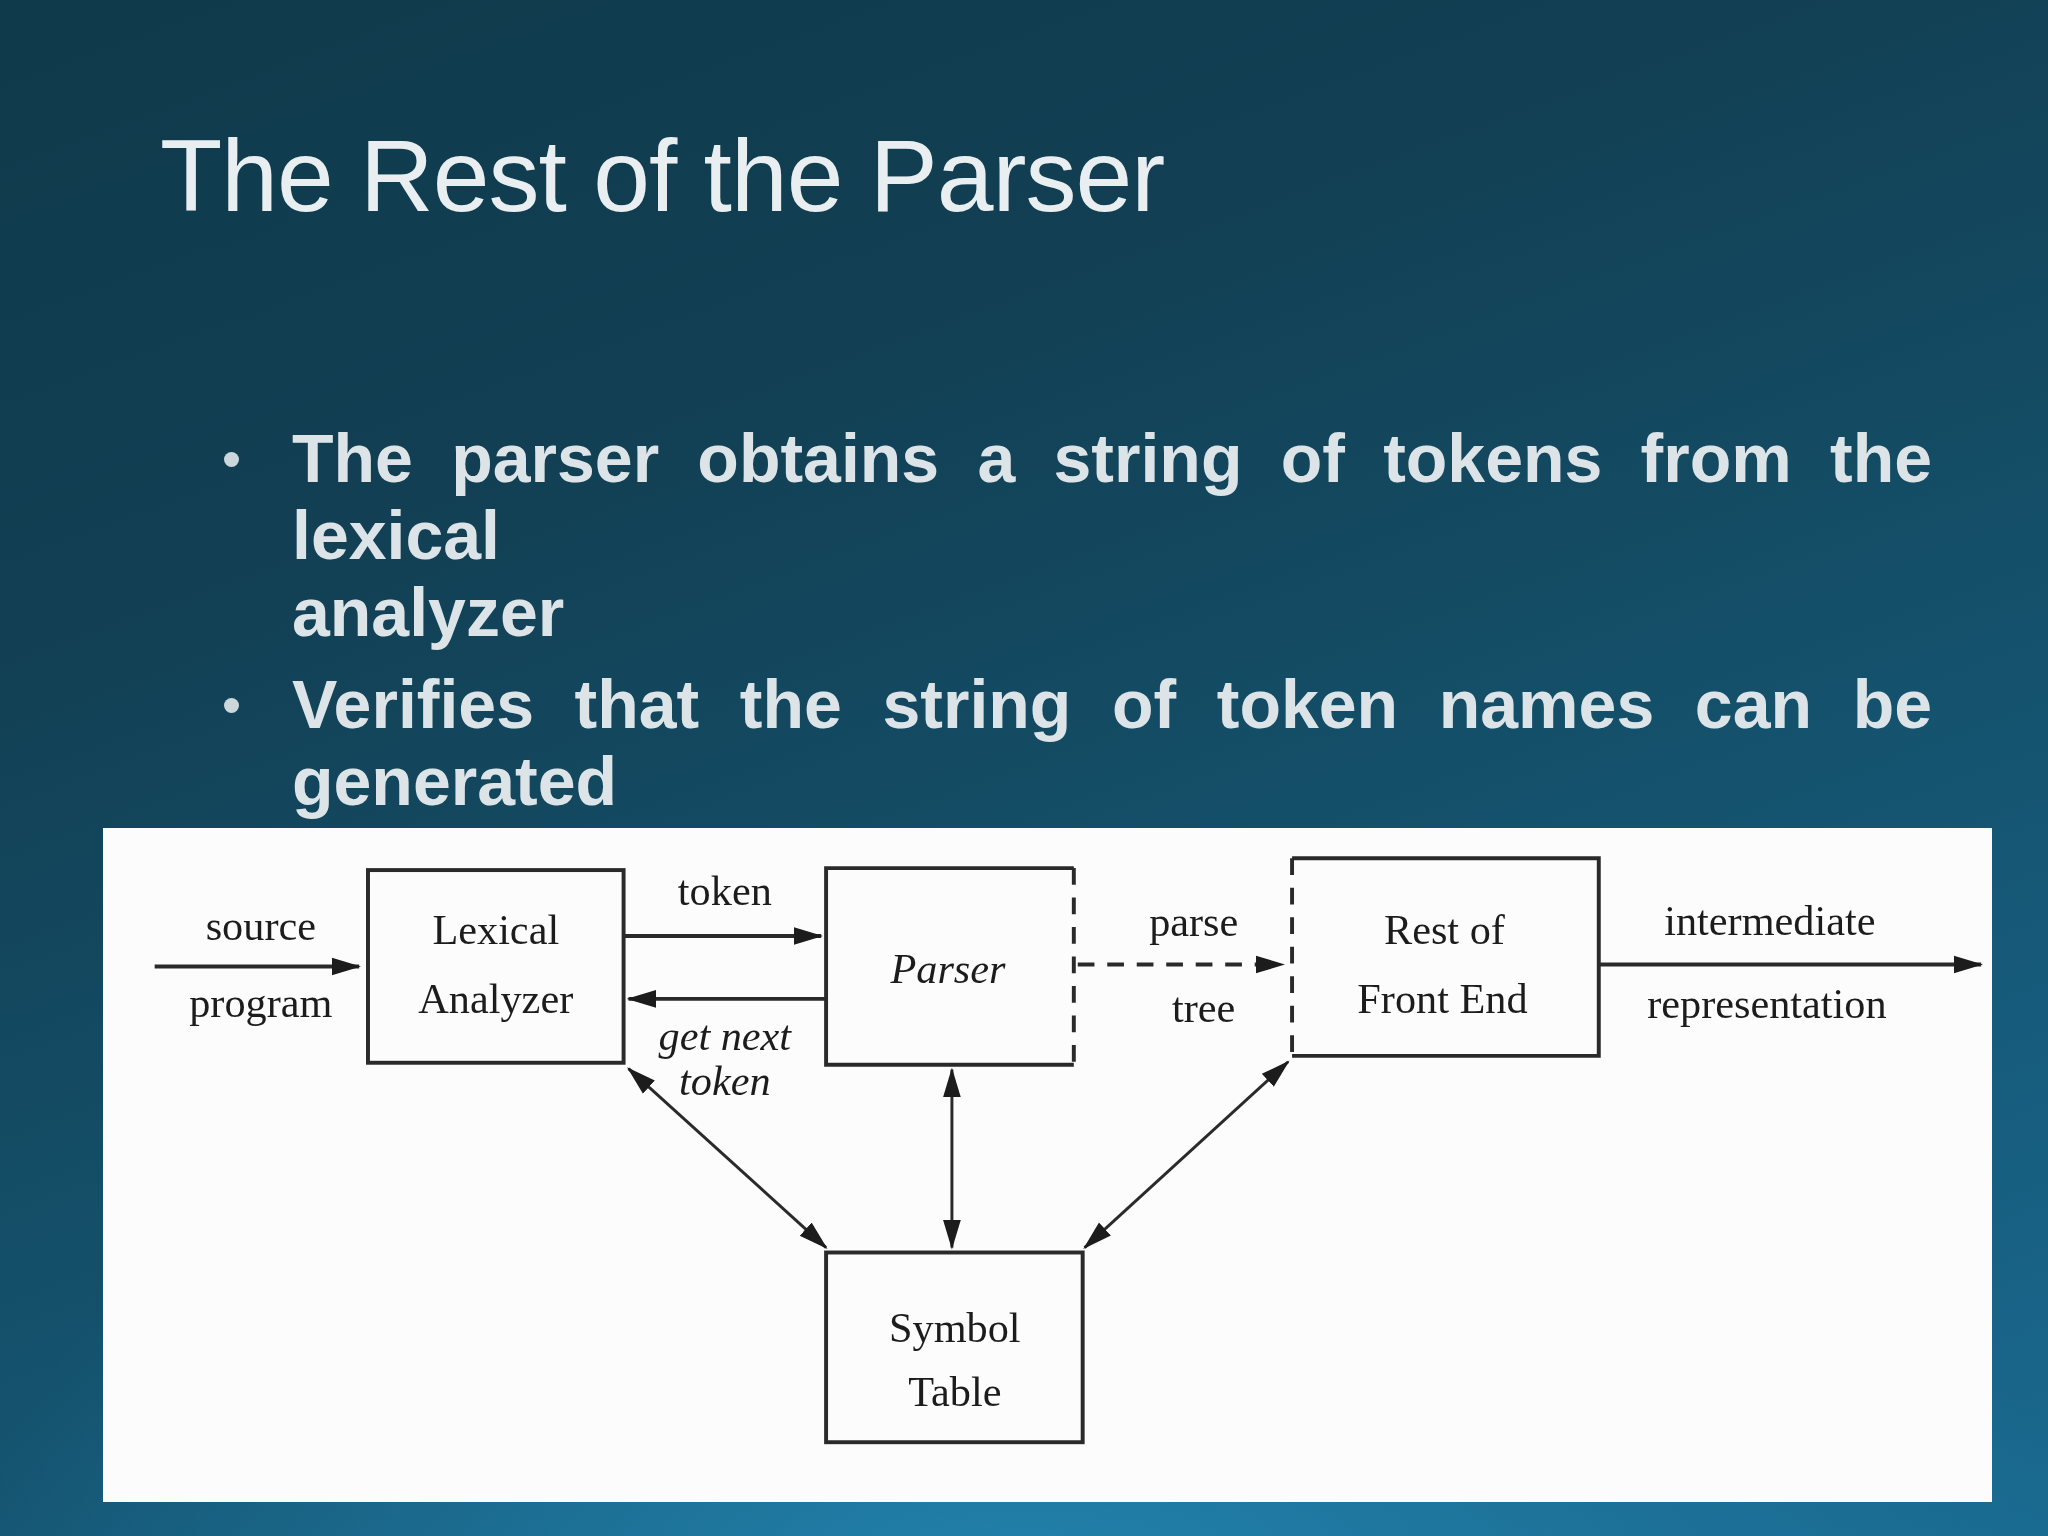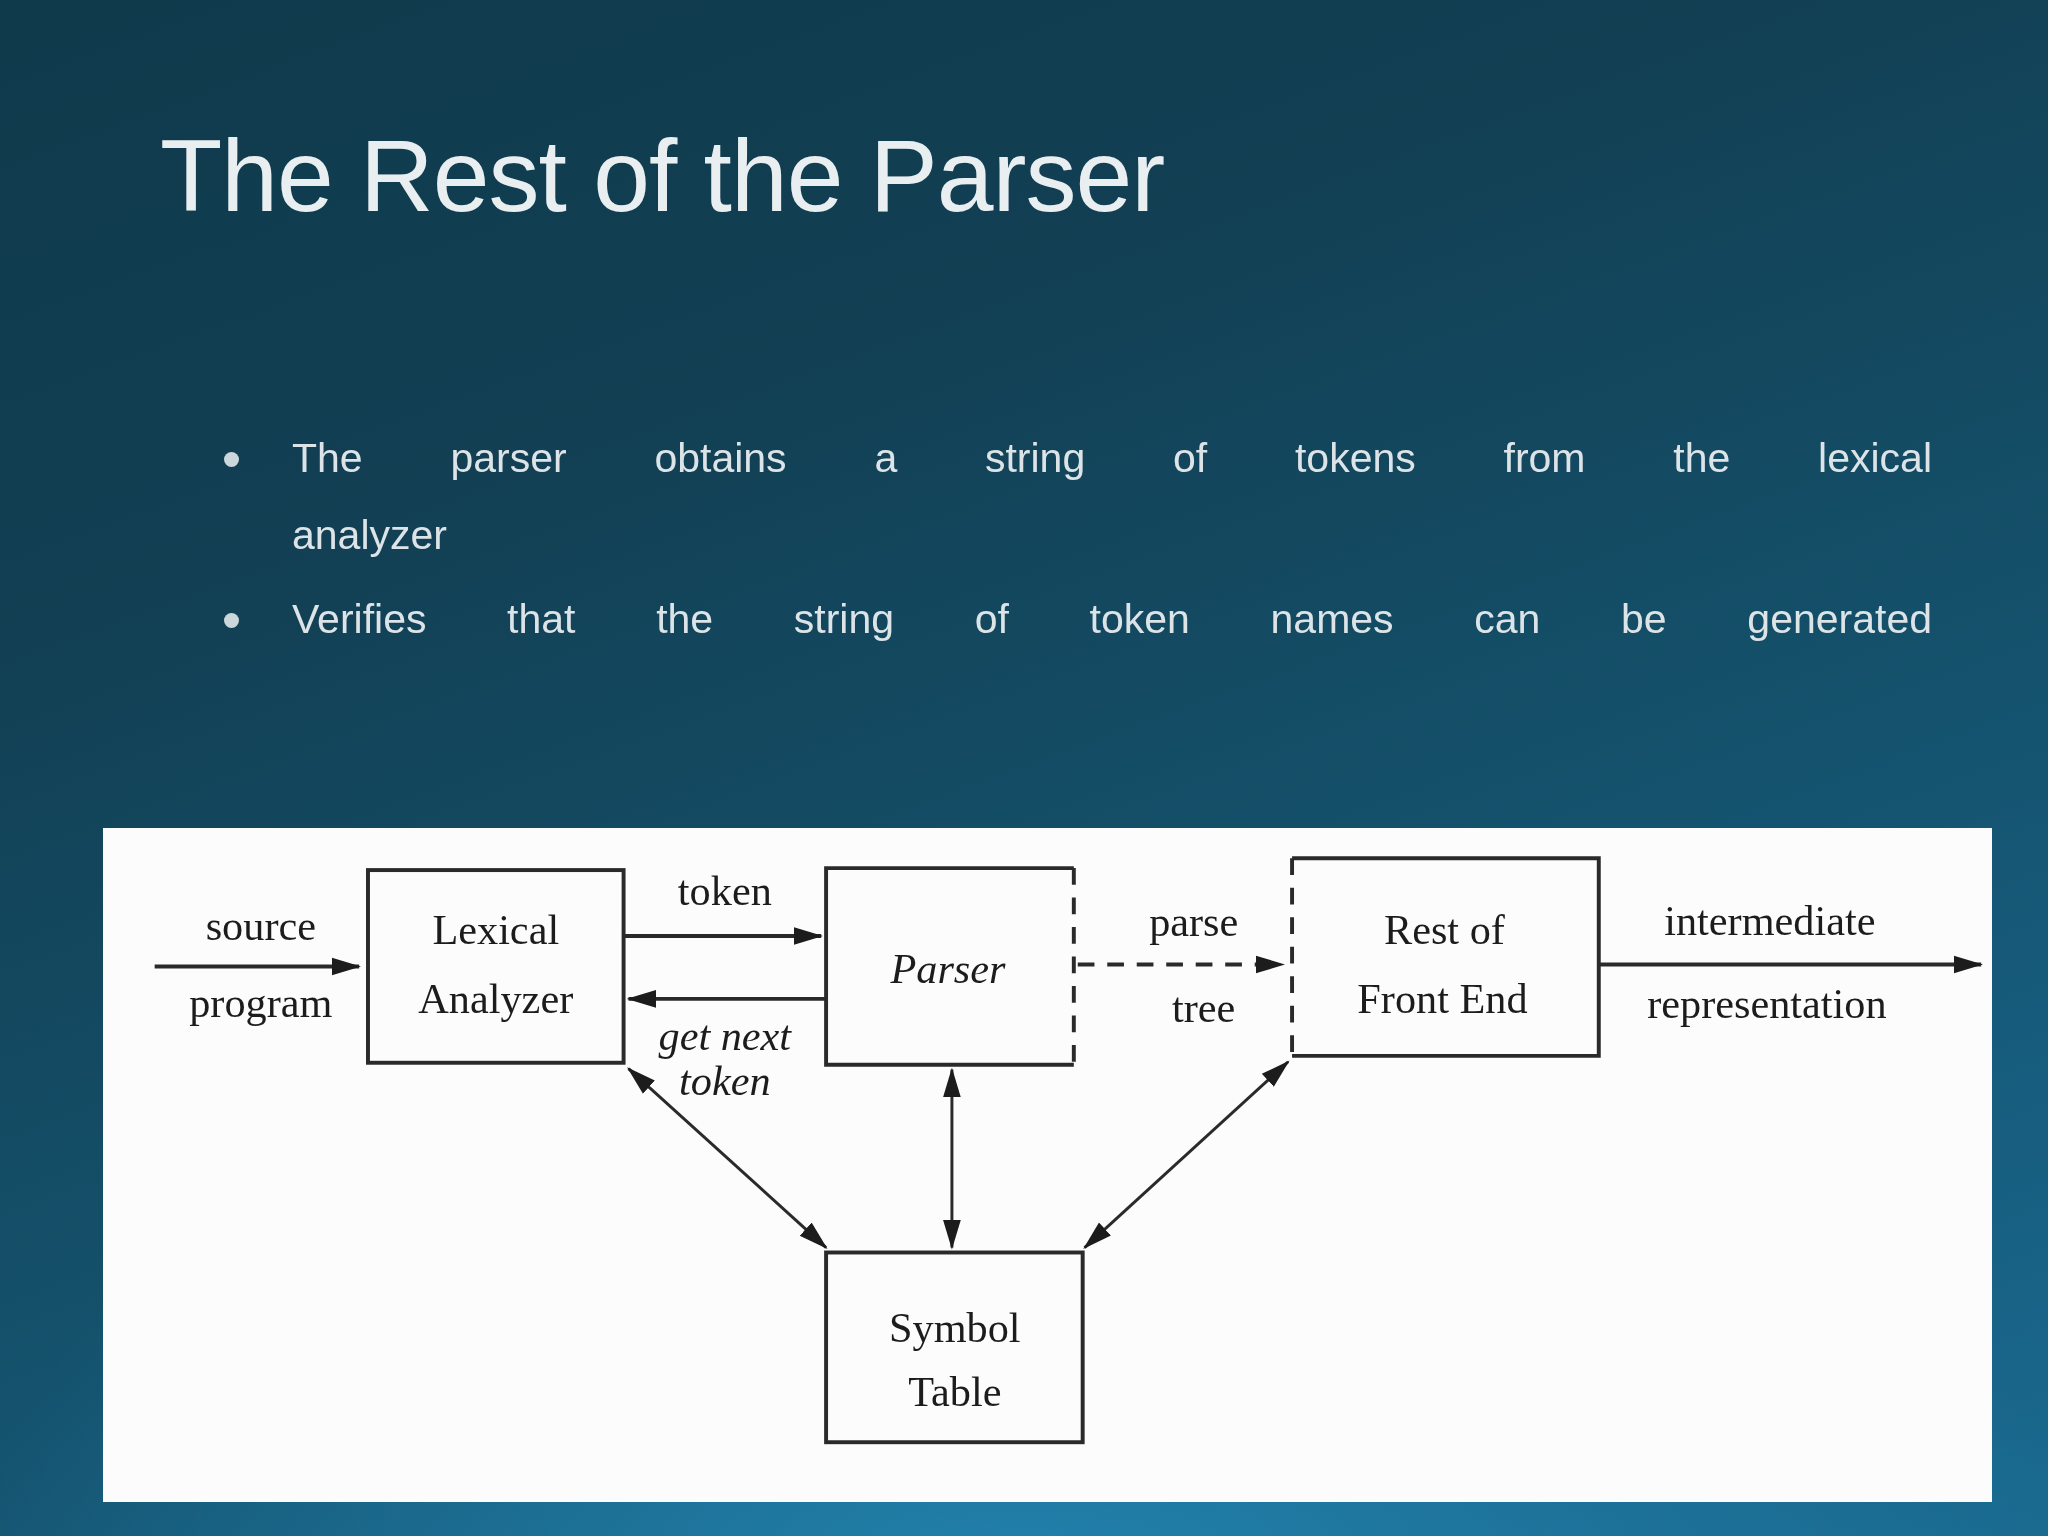--- a/index.html
+++ b/index.html
@@ -17,24 +17,24 @@
   .title {
     position:absolute; left:160px; top:118px;
     font-size:102px; font-weight:300; letter-spacing:-1px;
     color:#e9eff1; white-space:nowrap;
   }
 
   
   .bullets {
     position:absolute; left:222px; top:420px;
     list-style:none; color:#dce4e8;
-    font-size:41px; line-height:77px; font-weight:400;
+    font-size:68px; line-height:77px; font-weight:700;
   }
   .bullets li { position:relative; padding-left:70px; width:1710px; }
-  .bullets li + li { margin-top:7px; }
+  .bullets li + li { margin-top:15px; }
   .dot {
     position:absolute; left:2px; top:32px;
     width:15px; height:15px; border-radius:50%;
     background:#ccd7dc;
   }
   .bl { width:1640px; }
   .bl.j { text-align:justify; text-align-last:justify; }
 
   
   .figure {

